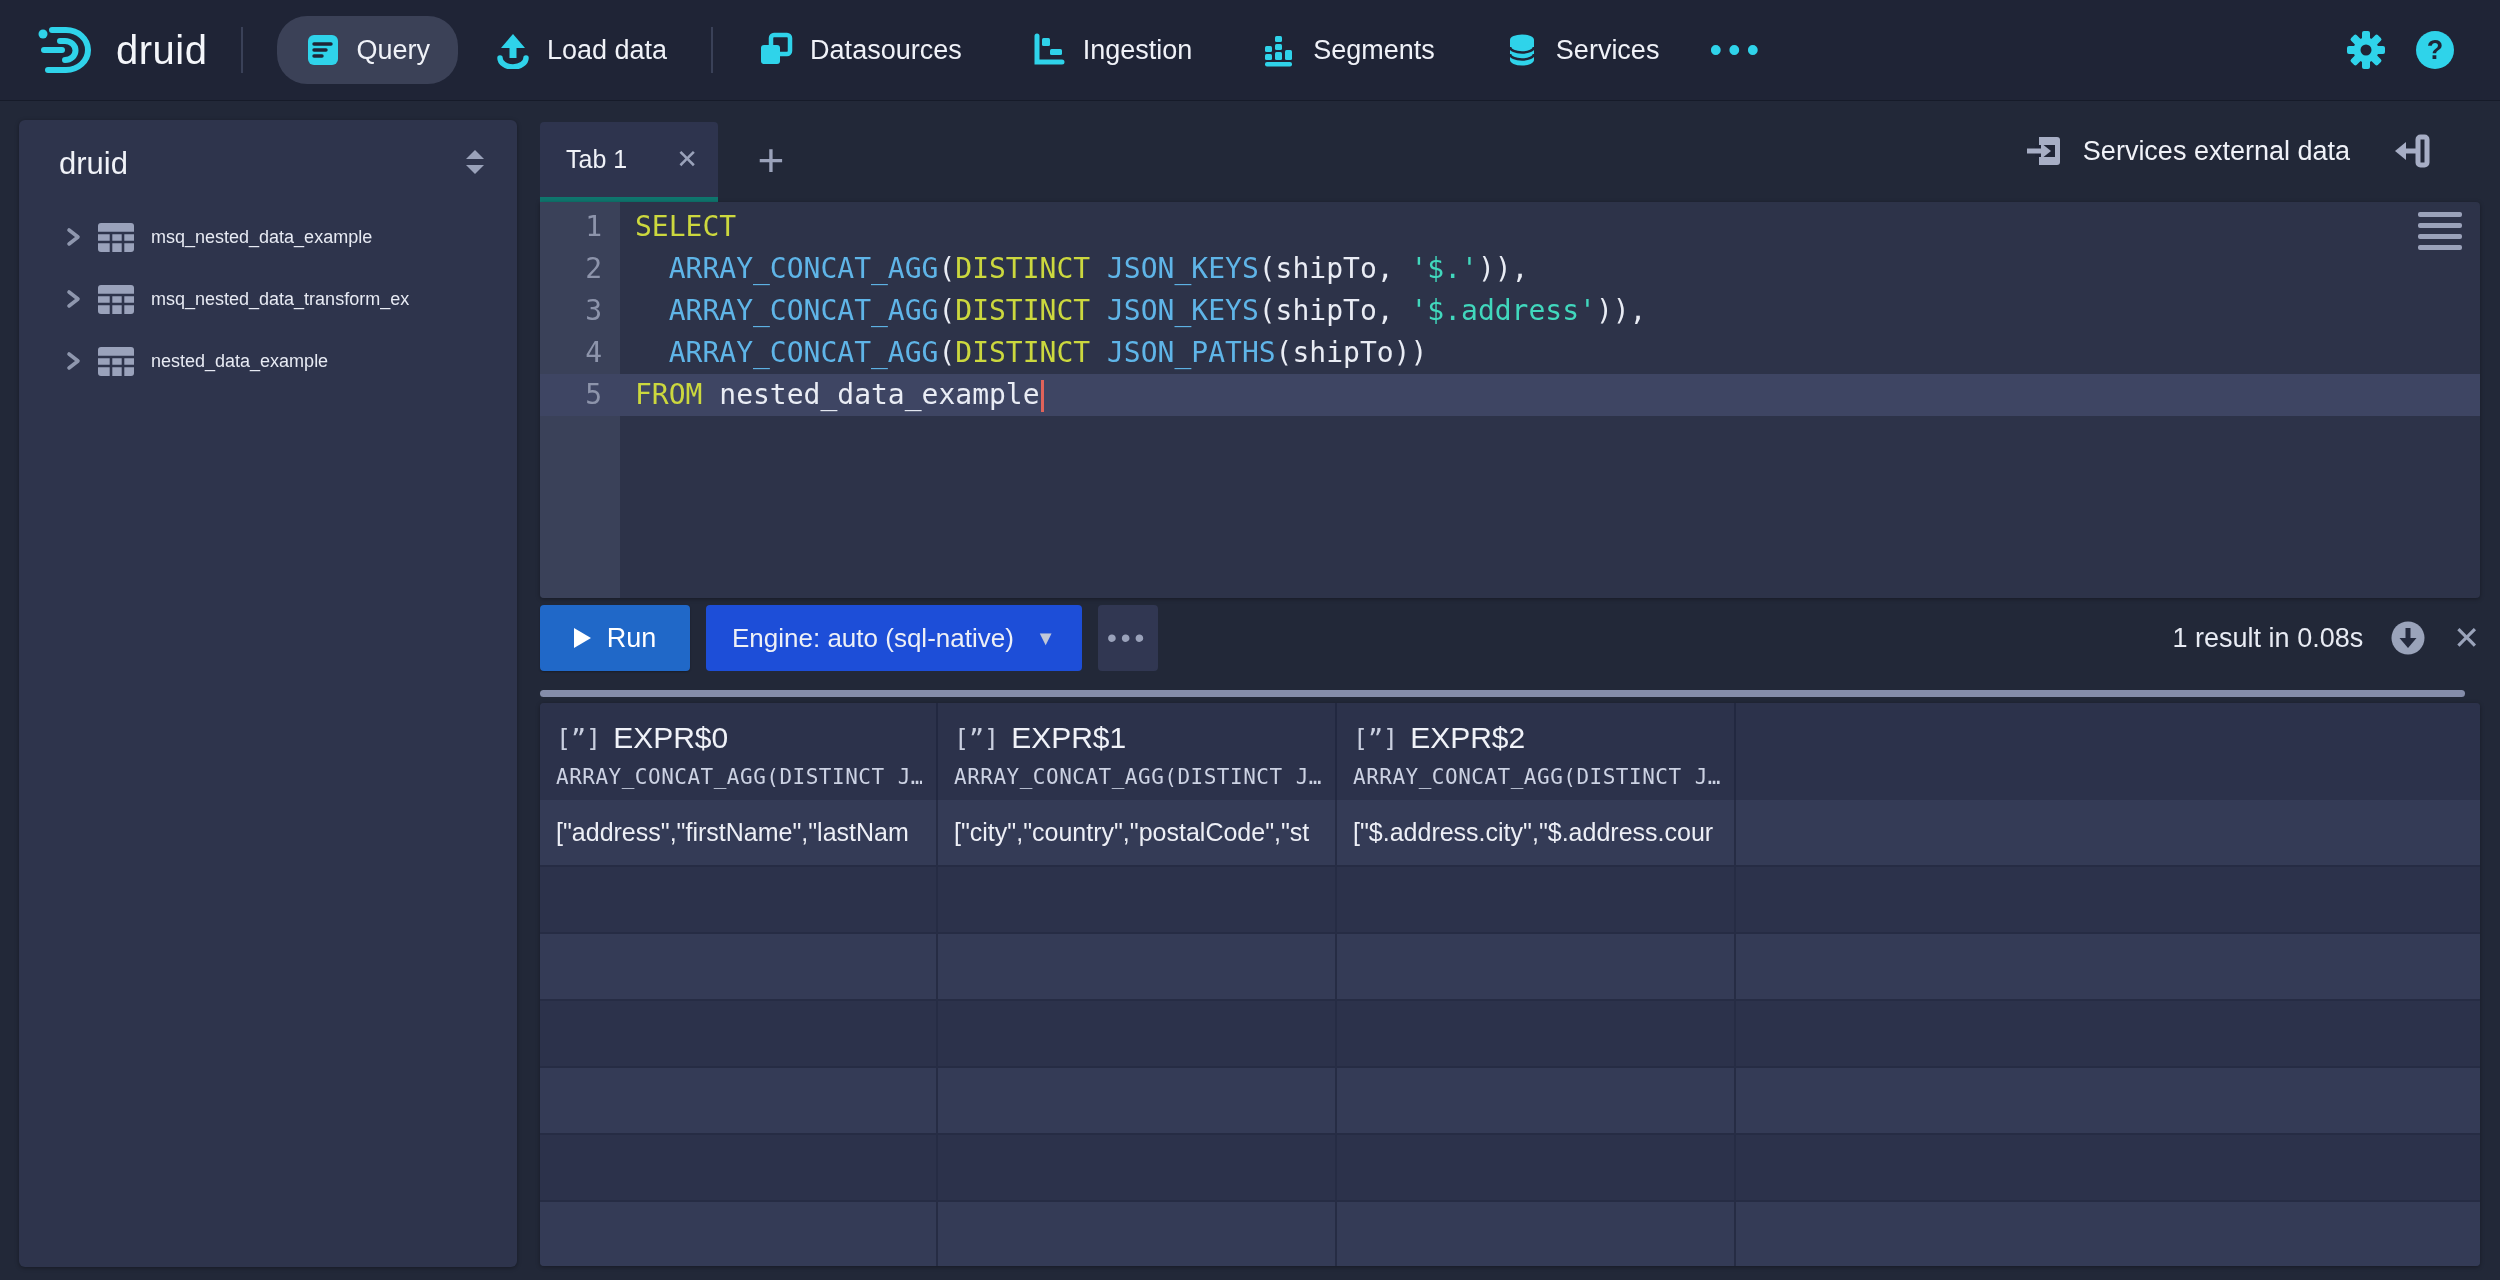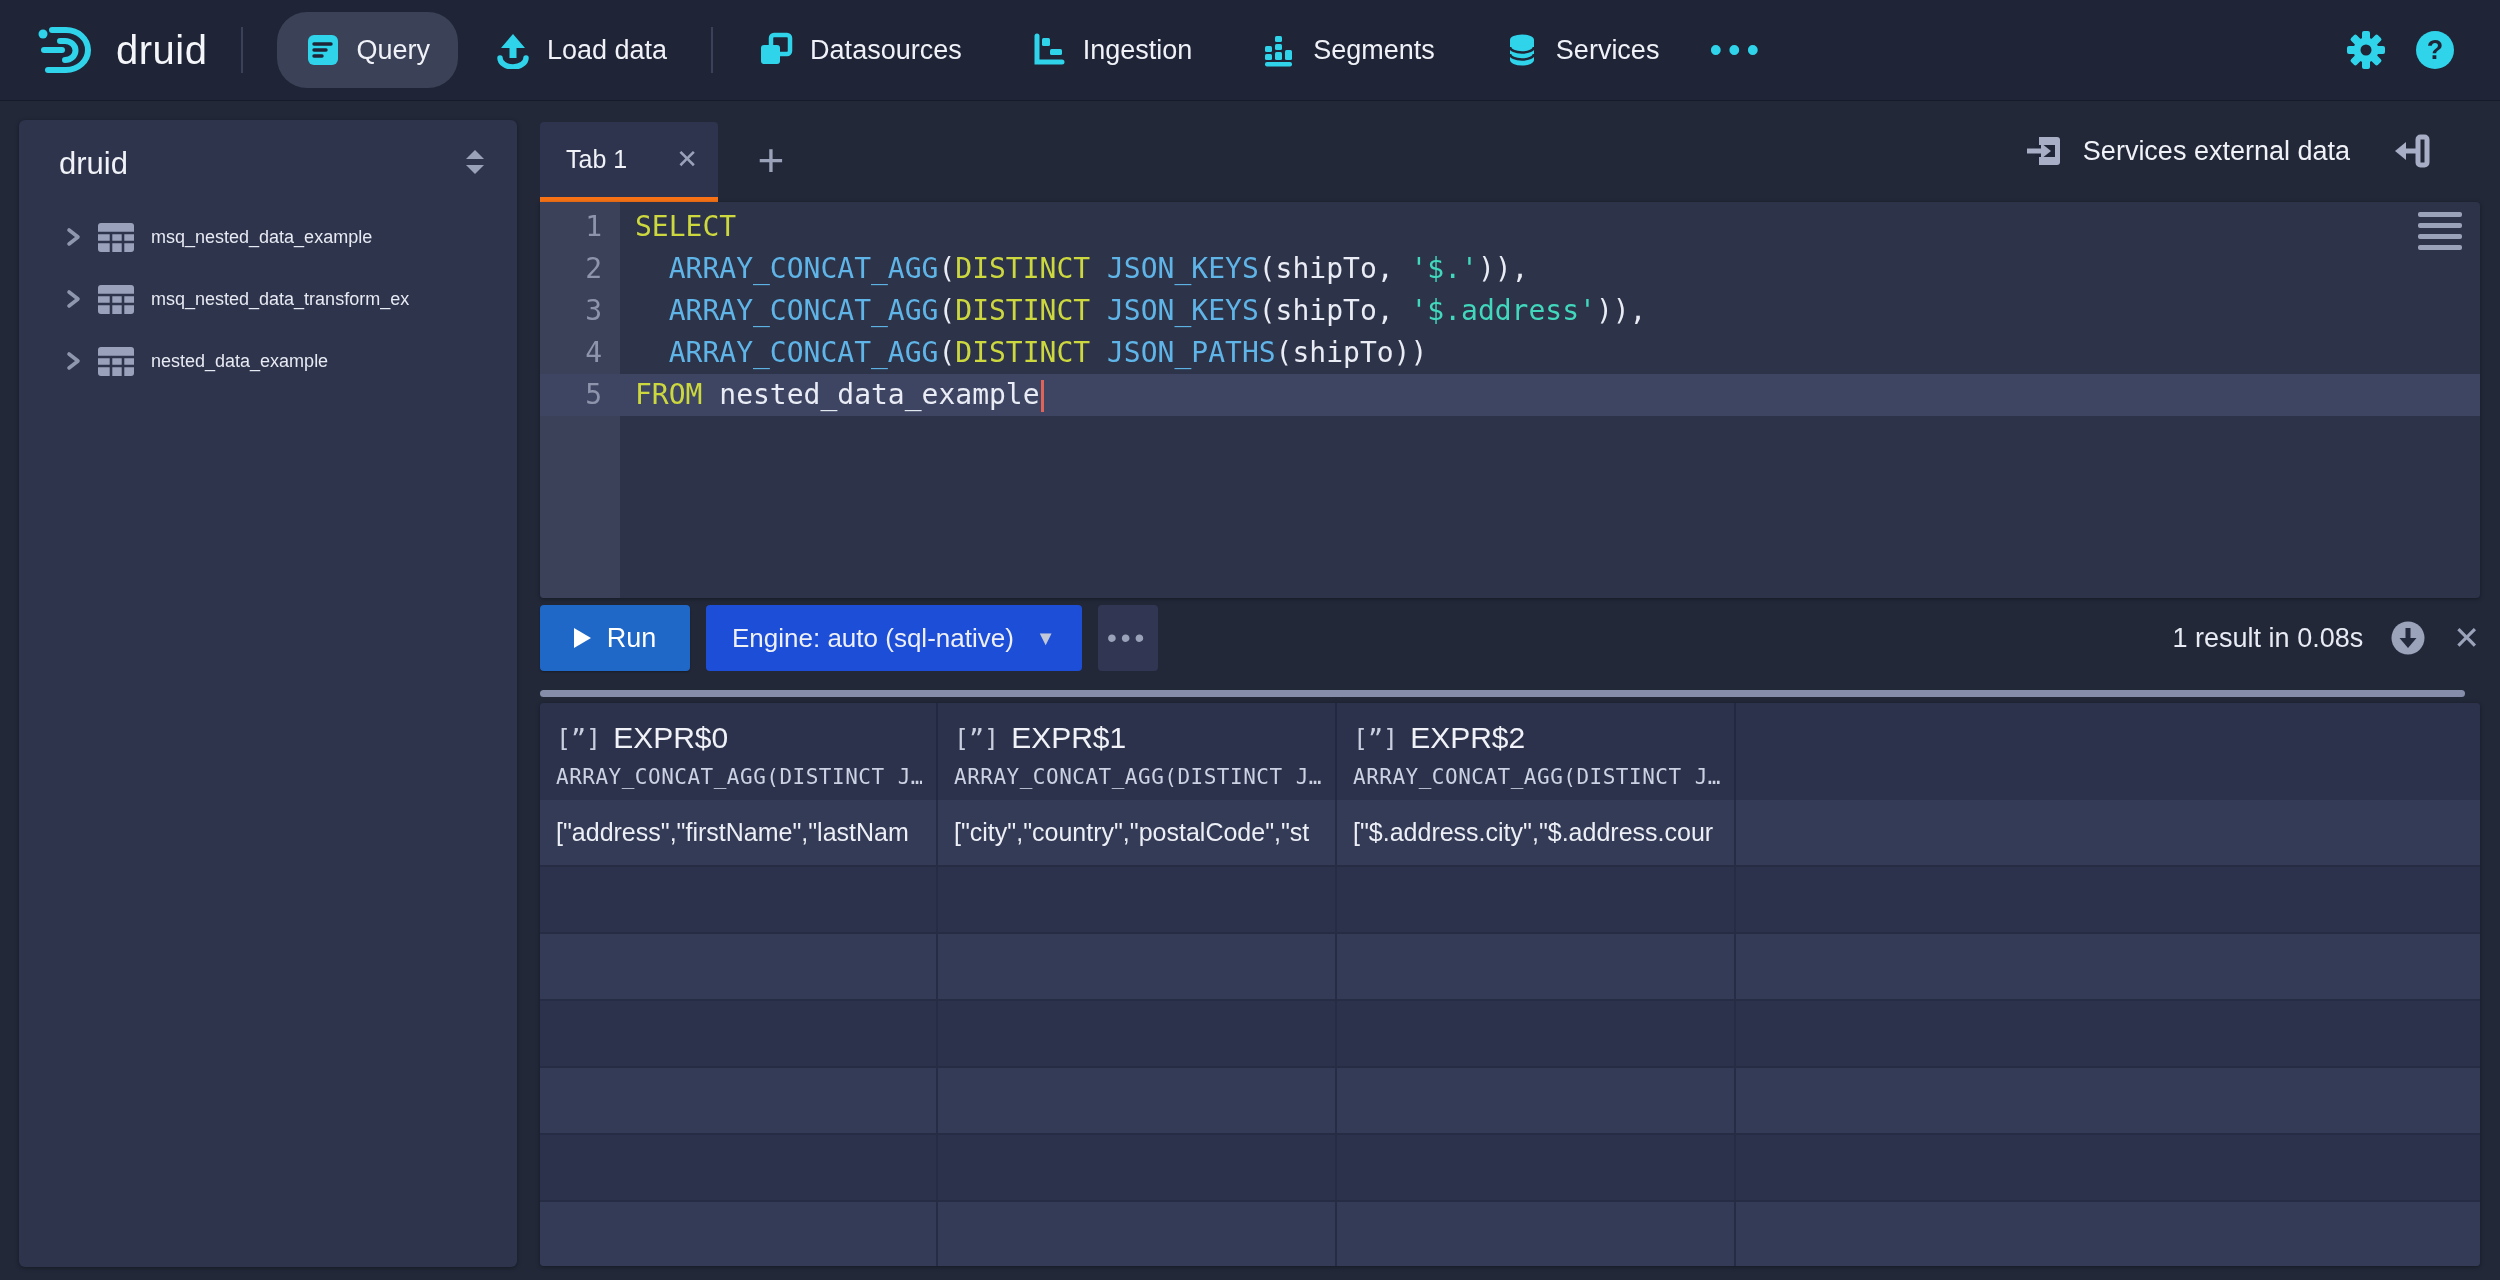--- a/index.html
+++ b/index.html
@@ -8,41 +8,41 @@
 
   
   .nav{position:absolute;top:0;left:0;width:2500px;height:100px;background:#1f2436;
        display:flex;align-items:center;box-shadow:0 1px 0 #161b29;}
   .brand{display:flex;align-items:center;gap:16px;margin-left:36px;}
   .brand-name{font-size:40px;font-weight:500;color:#f4f6fa;letter-spacing:.5px;}
   .nav-divider{width:2px;height:46px;background:#3a4158;margin:0 34px;}
   .nav-item{display:flex;align-items:center;gap:15px;font-size:27px;color:#f0f2f8;
             padding:0 6px;cursor:pointer;}
   .nav-item + .nav-item{margin-left:56px;}
-  .nav-pill{background:#3b4157;border-radius:30px;height:76px;padding:0 28px;margin-left:0;text-align:center;}
+  .nav-pill{background:#3b4157;border-radius:30px;height:68px;padding:0 28px;margin-left:0;text-align:center;}
   .nav-more{margin-left:44px;color:#2fd3ea;font-size:36px;letter-spacing:6px;line-height:36px;}
   .nav-right{margin-left:auto;margin-right:44px;display:flex;align-items:center;gap:28px;}
 
   
   .sidebar{position:absolute;left:19px;top:120px;width:498px;height:1147px;
            background:#2e344c;border-radius:6px;box-shadow:0 1px 4px rgba(0,0,0,.35);overflow:hidden;}
   .sb-header{display:flex;align-items:center;padding:26px 30px 0 40px;}
   .sb-title{font-size:31px;font-weight:500;color:#f0f2f8;}
   .sb-sort{margin-left:auto;cursor:pointer;}
   .tree{margin-top:24px;}
   .tree-item{display:flex;align-items:center;height:62px;padding-left:44px;cursor:pointer;}
   .chev{width:22px;display:flex;}
   .tbl-ic{margin-left:12px;display:flex;}
   .tree-label{margin-left:16px;font-size:18px;color:#e7eaf3;white-space:nowrap;overflow:hidden;max-width:382px;}
 
   
   .tabrow{position:absolute;left:540px;top:100px;width:1960px;height:102px;}
   .tab{position:absolute;left:0;top:22px;width:178px;height:80px;background:#2e344e;
        border-radius:4px 4px 0 0;display:flex;align-items:center;cursor:pointer;
-       border-bottom:5px solid #f97316;box-sizing:border-box;}
+       border-bottom:5px solid #0f766e;box-sizing:border-box;}
   .tab-label{font-size:25px;color:#f0f2f8;margin-left:26px;}
   .tab-close{margin-left:auto;margin-right:20px;color:#9aa2ba;font-size:26px;}
   .tab-add{position:absolute;left:196px;top:22px;width:70px;height:75px;display:flex;
            align-items:center;justify-content:center;font-size:46px;font-weight:300;color:#9aa2ba;cursor:pointer;}
   .connect-group{position:absolute;right:68px;top:0;height:102px;display:flex;align-items:center;}
   .connect-label{font-size:27px;color:#f0f2f8;margin-left:18px;cursor:pointer;}
   .panel-toggle{margin-left:42px;cursor:pointer;display:flex;}
 
   
   .editor{position:absolute;left:540px;top:202px;width:1940px;height:396px;background:#2d3349;

